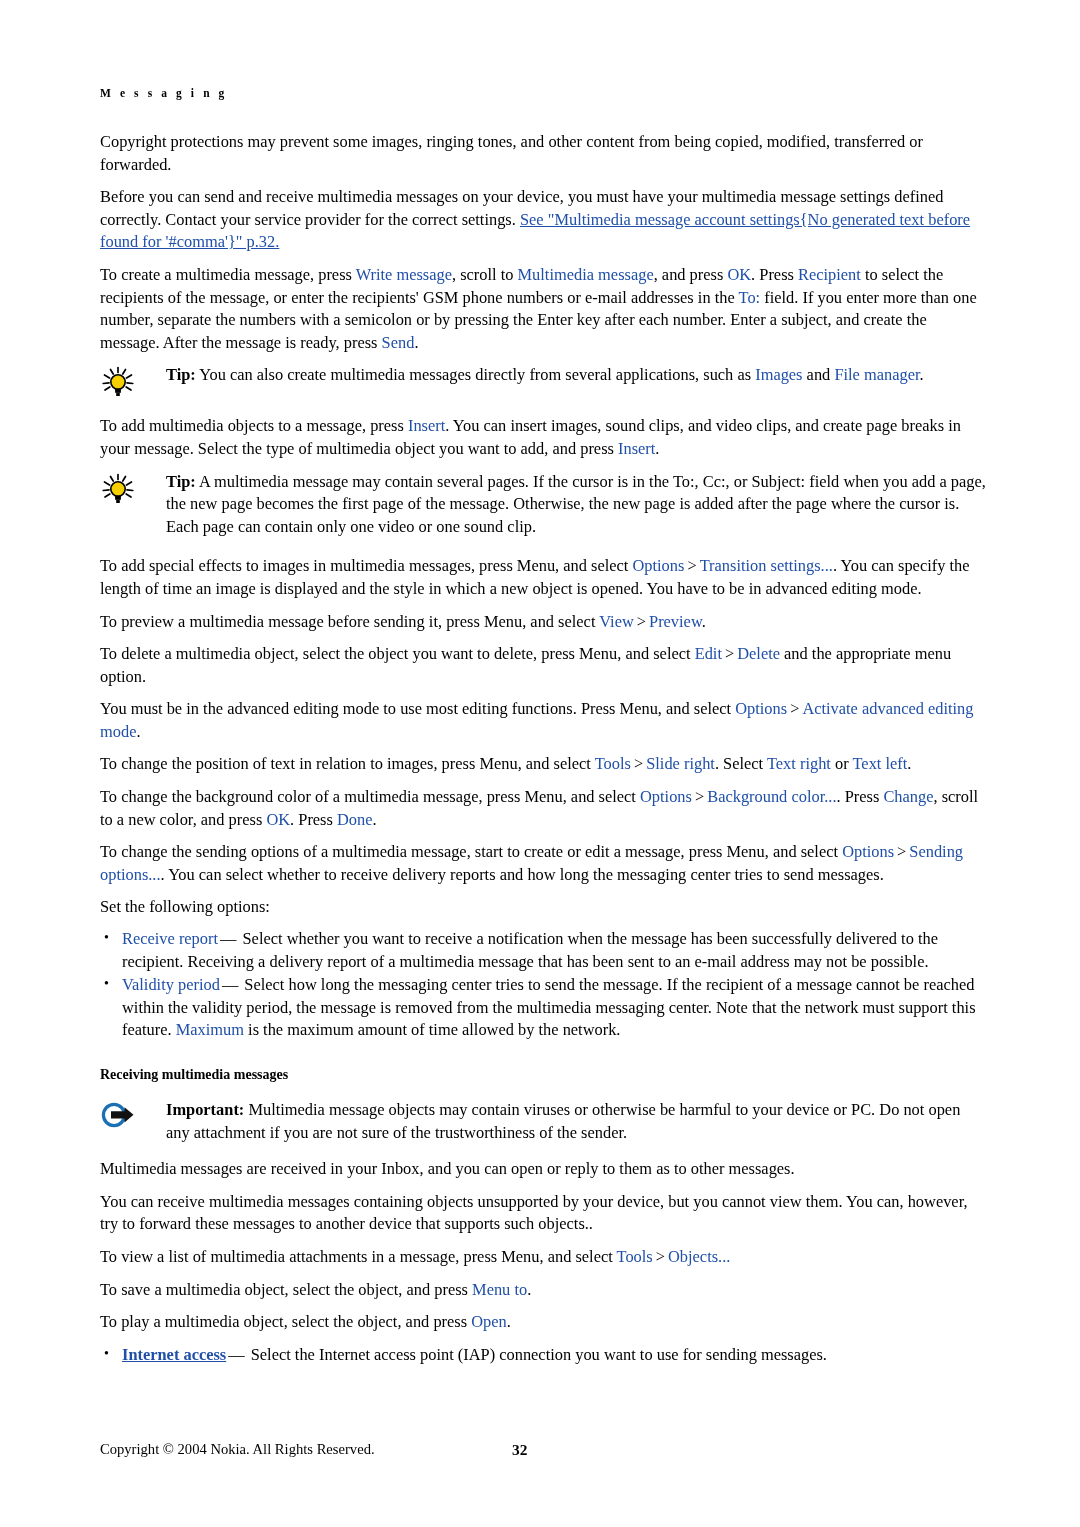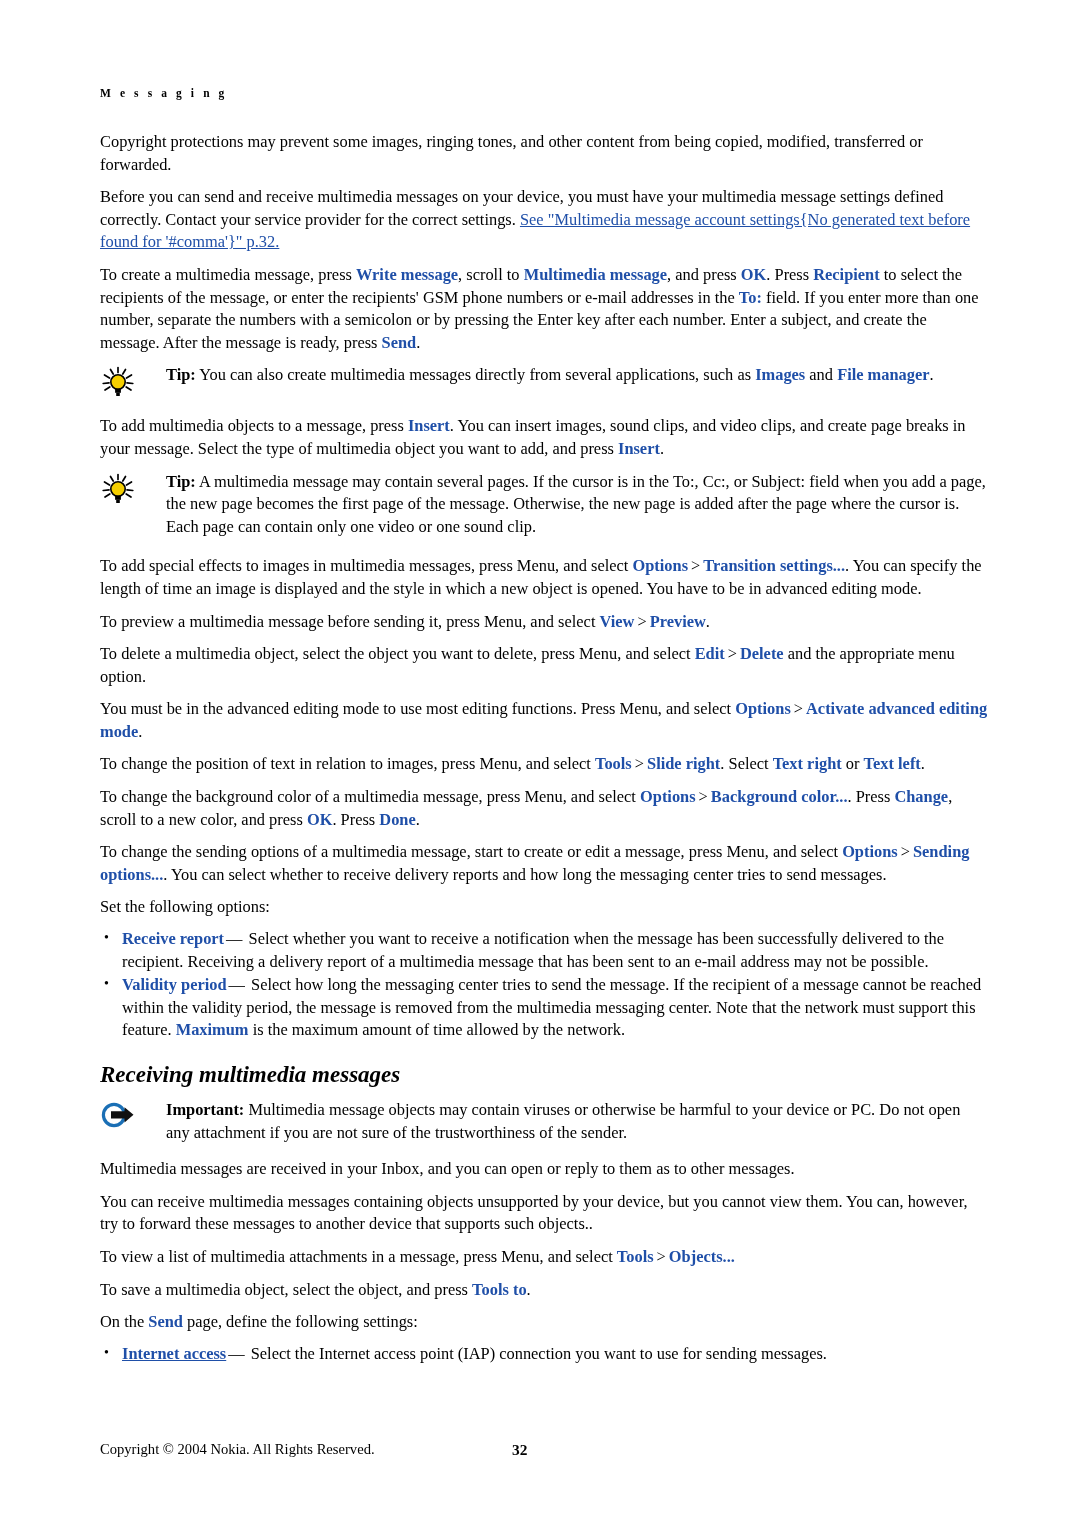--- a/index.html
+++ b/index.html
@@ -36,42 +36,41 @@
   }
   p.para {
     font-size: 16.4px;
     line-height: 22.6px;
     margin: 7px 0 10px 0;
     text-align: left;
   }
   p.tight { margin-bottom: 9px; }
   .blue {
     color: #1f4fa8;
-    font-weight: bold;
+    font-weight: normal;
   }
   .link {
     color: #1f4fa8;
     text-decoration: underline;
   }
   .blue-u {
     color: #1f4fa8;
     font-weight: bold;
     text-decoration: underline;
   }
   .sep {
     color: #000;
     font-weight: normal;
     padding: 0 3px;
   }
   h2.section {
-    font-size: 23px;
+    font-size: 14px;
     font-weight: bold;
     margin: 22px 0 13px 0;
     line-height: 22px;
-    font-style: italic;
   }
   
   .note {
     display: flex;
     align-items: flex-start;
     margin: 10px 0 18px 0;
   }
   .note .note-ico {
     flex: 0 0 70px;
     width: 70px;
@@ -224,25 +223,25 @@
       </div>
       <div class="note-body"><span class="note-lead">Important:</span><span> Multimedia message objects may contain viruses or otherwise be harmful to your device or PC. Do not open any attachment if you are not sure of the trustworthiness of the sender.</span></div>
     </div>
 
     <p class="para">Multimedia messages are received in your Inbox, and you can open or reply to them as to other messages.</p>
 
     <p class="para">You can receive multimedia messages containing objects unsupported by your device, but you cannot view them. You can, however, try to forward these messages to another device that supports such objects..</p>
 
     <p class="para"><span>To view a list of multimedia attachments in a message, press Menu, and select </span><span class="blue">Tools</span><span class="sep">&gt;</span><span class="blue">Objects...</span></p>
 
-    <p class="para"><span>To save a multimedia object, select the object, and press </span><span class="blue">Tools to</span><span>.</span></p>
-
-
-
-    <p class="para tight"><span>On the </span><span class="blue">Send</span><span> page, define the following settings:</span></p>
+    <p class="para"><span>To save a multimedia object, select the object, and press </span><span class="blue">Menu to</span><span>.</span></p>
+
+    <p class="para"><span>To play a multimedia object, select the object, and press </span><span class="blue">Open</span><span>.</span></p>
+
+
 
     <ul class="bullets">
       <li><span class="blue-u">Internet access</span><span class="dash">—</span><span> Select the Internet access point (IAP) connection you want to use for sending messages.</span></li>
 
     </ul>
 
   </div>
 
   <div class="footer">
     <span class="copy">Copyright © 2004 Nokia. All Rights Reserved.</span>

